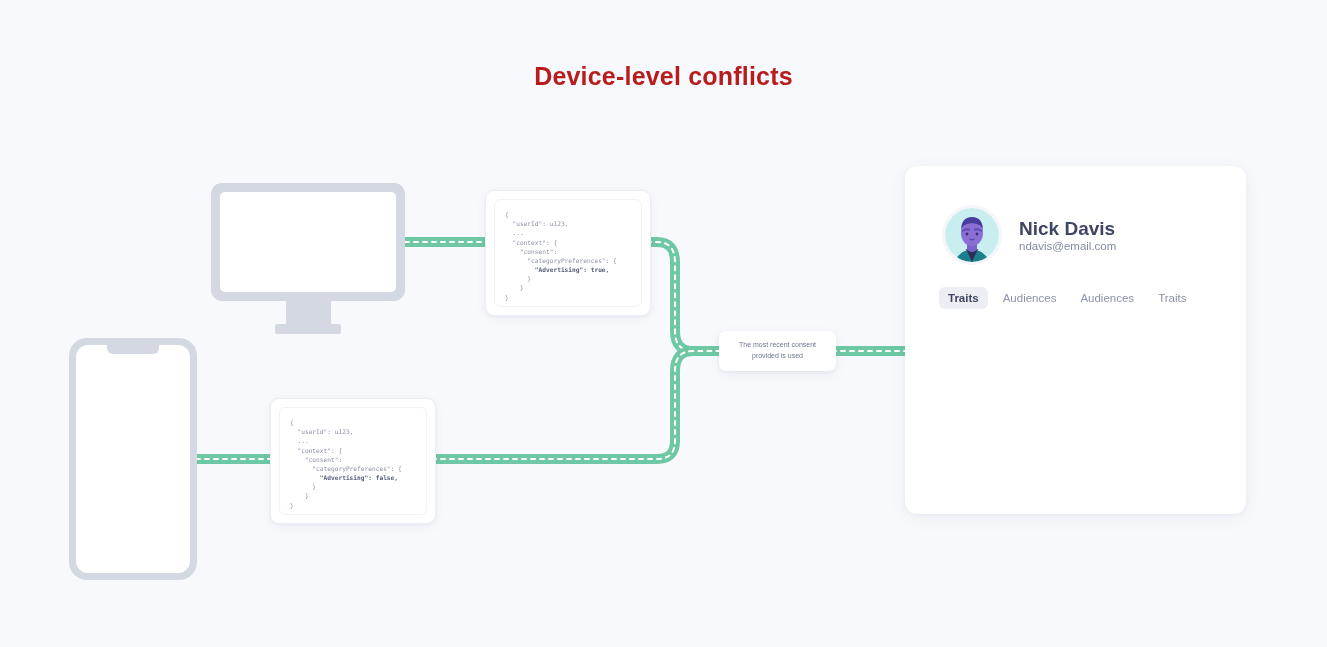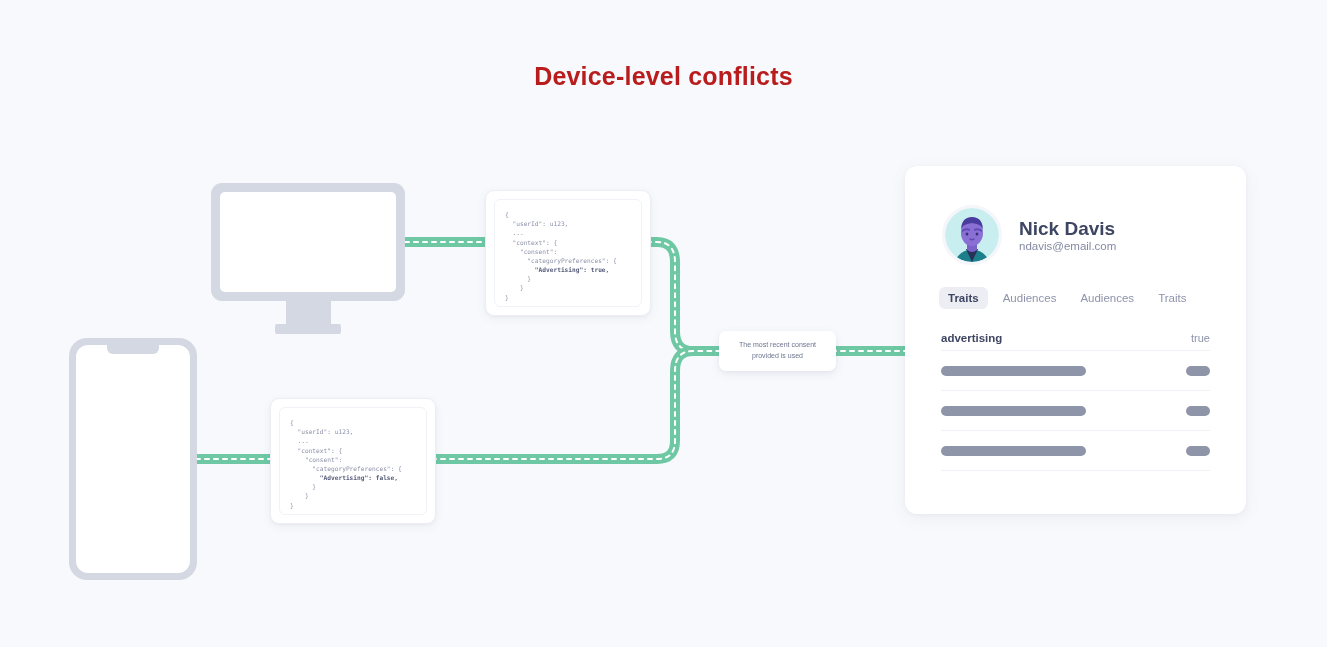--- a/index.html
+++ b/index.html
@@ -381,34 +381,16 @@
       </div>
     </div>
 
     <div class="tabs">
       <div class="tab active">Traits</div>
       <div class="tab">Audiences</div>
       <div class="tab">Audiences</div>
       <div class="tab">Traits</div>
     </div>
 
-    <div class="trait-list">
-      <div class="trait-row">
-        <span class="trait-key">advertising</span>
-        <span class="trait-val">true</span>
-      </div>
-      <div class="skeleton-row">
-        <span class="sk-bar long"></span>
-        <span class="sk-bar short"></span>
-      </div>
-      <div class="skeleton-row">
-        <span class="sk-bar long"></span>
-        <span class="sk-bar short"></span>
-      </div>
-      <div class="skeleton-row">
-        <span class="sk-bar long"></span>
-        <span class="sk-bar short"></span>
-      </div>
-    </div>
 
   </div>
 
 </div>
 
 </body></html>

